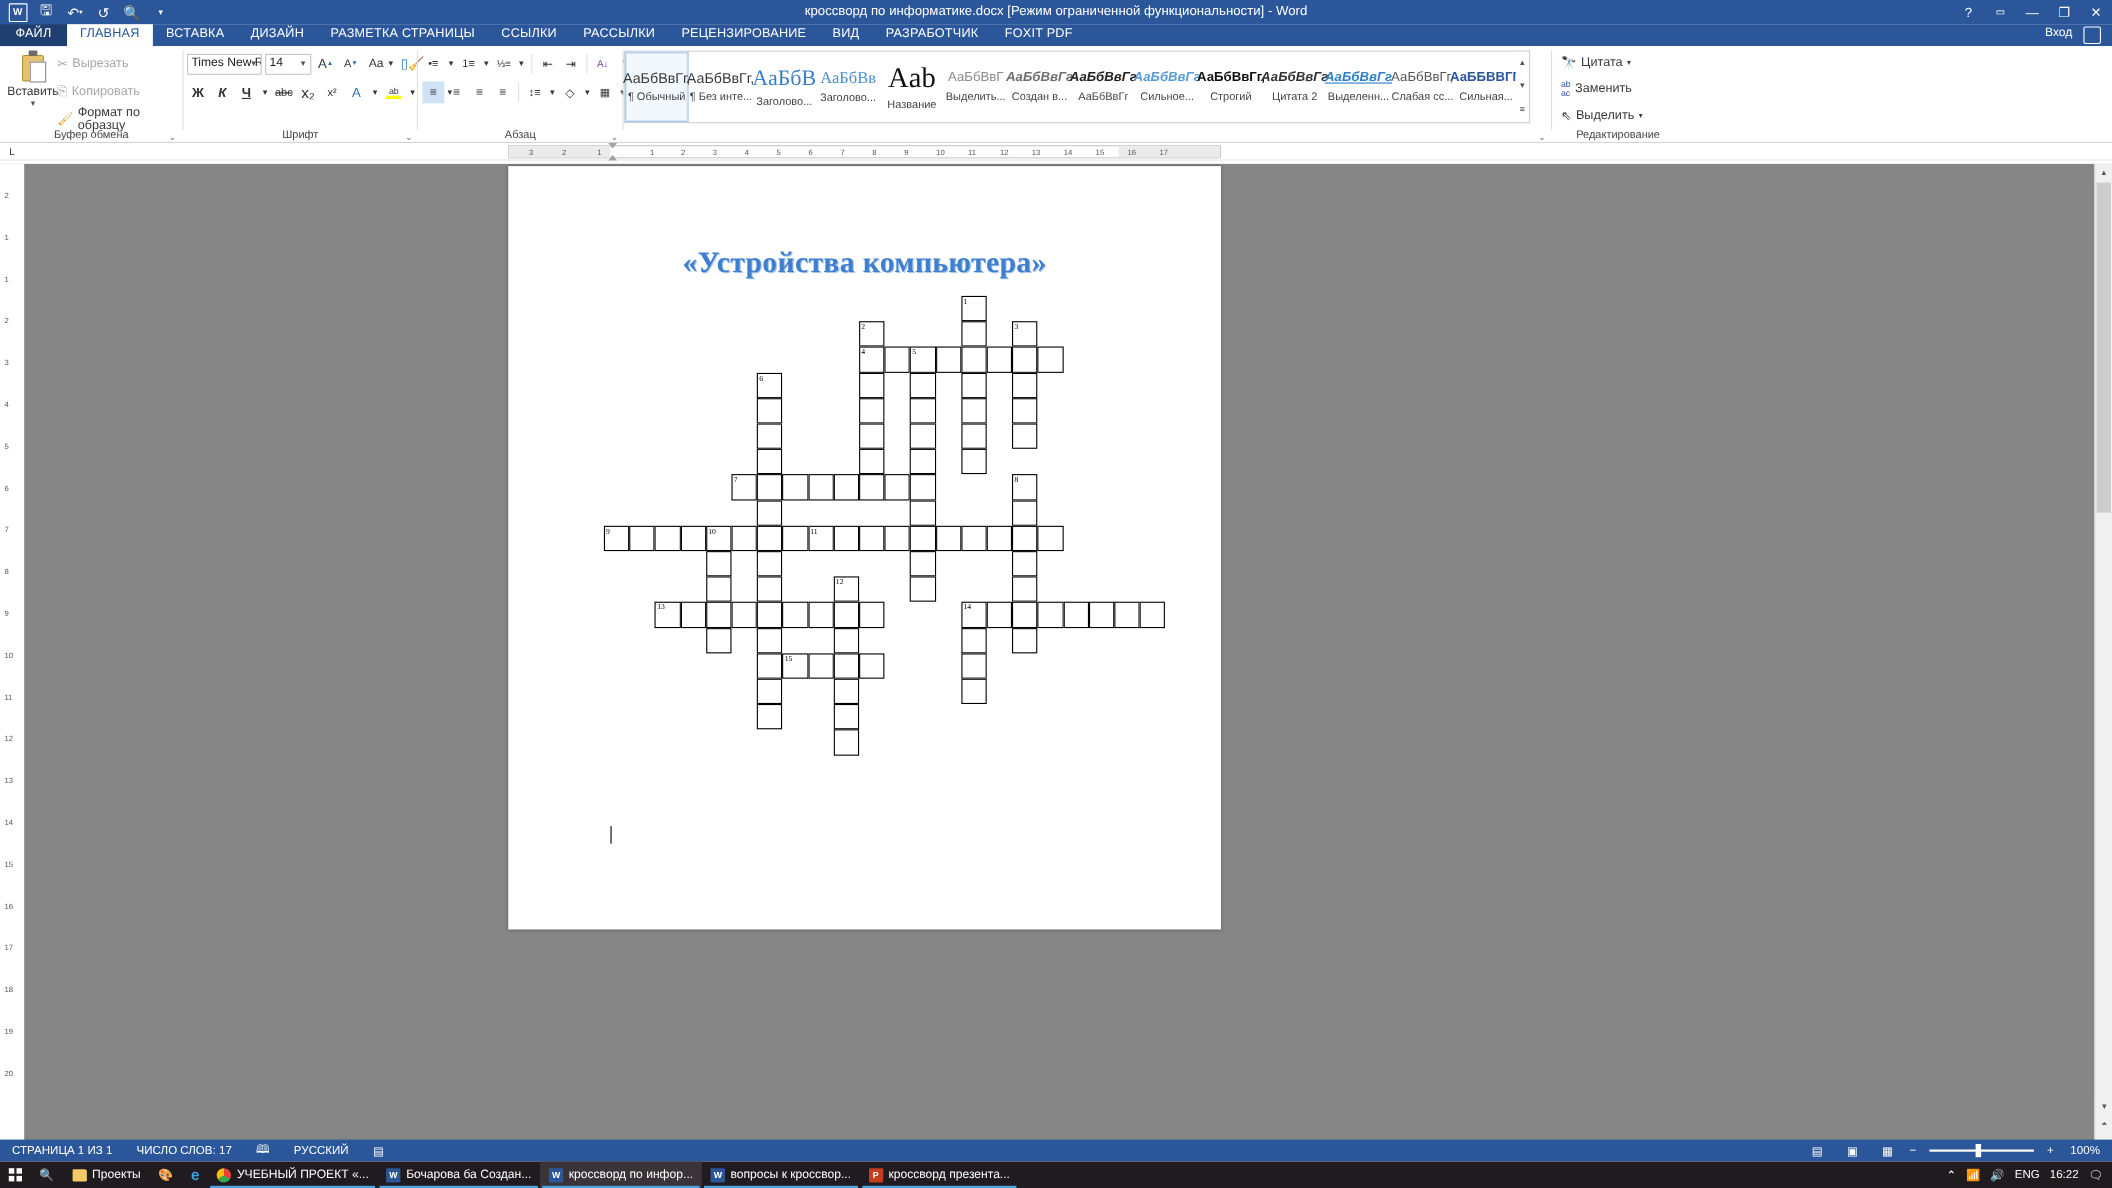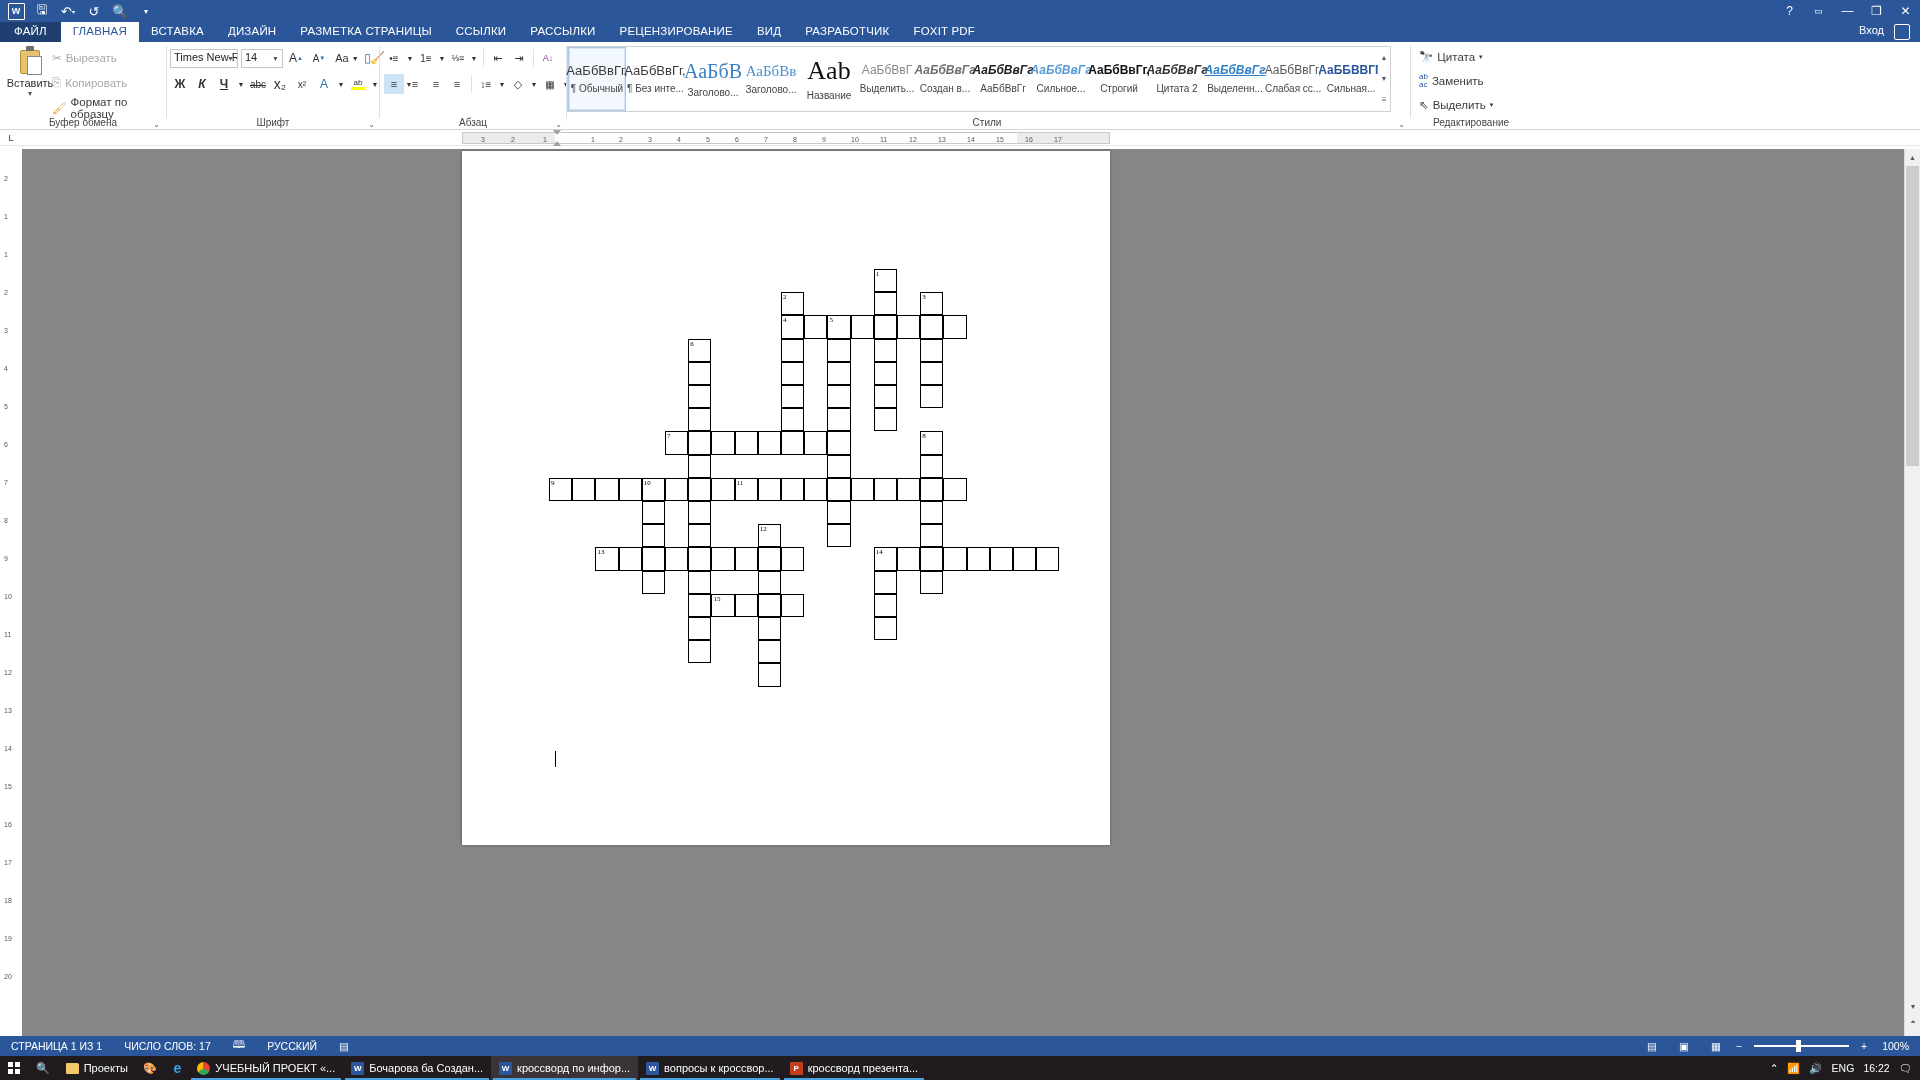--- a/index.html
+++ b/index.html
@@ -129,20 +129,21 @@
   <div class="qat">
     <div class="qbtn">
         <span class="wordlogo">W</span>
       </div>
     <div class="qbtn">🖫</div>
     <div class="qbtn">↶<span style="font-size:6px">▾</span></div>
     <div class="qbtn">↺</div>
     <div class="qbtn">🔍</div>
     <div class="qbtn" style="font-size:8px">▾</div>
   </div>
+  <div class="titletext">кроссворд по информатике.docx [Режим ограниченной функциональности] - Word</div>
   <div class="winbtns">
     <div>?</div>
     <div style="font-size:9px">▭</div>
     <div>—</div>
     <div>❐</div>
     <div>✕</div>
   </div>
 </div>
 
 <div class="tabbar">
@@ -373,21 +374,20 @@
         <div class="stl">
           <div class="pv" style="font-weight: bold; font-size: 12px; color: rgb(43, 87, 154);">АаББВВГГ,</div>
           <div class="nm">Сильная...</div>
         </div>
       </div>
     <div class="stl-scroll" style="right:16px">
       <div>▲</div>
       <div>▼</div>
       <div style="font-size:8px">≡</div>
     </div>
-    <div class="grplabel">Стили</div>
     <div style="position:absolute;right:2px;bottom:1px;font-size:8px;color:#666">⌄</div>
   </div>
   <div class="sep" style="left:1410px"></div>
 
   <div class="grp" style="left:1411px;width:120px">
     <div style="position:absolute;left:8px;top:5px;">
       <div class="cmdrow on" style="margin-bottom:5px">
         <span style="color:#2b579a">🔭</span>
         <span>Цитата</span>
         <span style="font-size:7px">▾</span>
@@ -456,20 +456,21 @@
       <div class="vt" style="top: 596px;">14</div>
       <div class="vt" style="top: 634px;">15</div>
       <div class="vt" style="top: 672px;">16</div>
       <div class="vt" style="top: 710px;">17</div>
       <div class="vt" style="top: 748px;">18</div>
       <div class="vt" style="top: 786px;">19</div>
       <div class="vt" style="top: 824px;">20</div>
     </div>
 
   <div class="page">
+    <div class="doctitle">«Устройства компьютера»</div>
     <div id="xw">
         <div class="cell" style="left: 411.8px; top: 118px;">
           <span class="cnum">1</span>
         </div>
         <div class="cell" style="left: 319px; top: 141.2px;">
           <span class="cnum">2</span>
         </div>
         <div class="cell" style="left: 411.8px; top: 141.2px;"></div>
         <div class="cell" style="left: 458.2px; top: 141.2px;">
           <span class="cnum">3</span>

